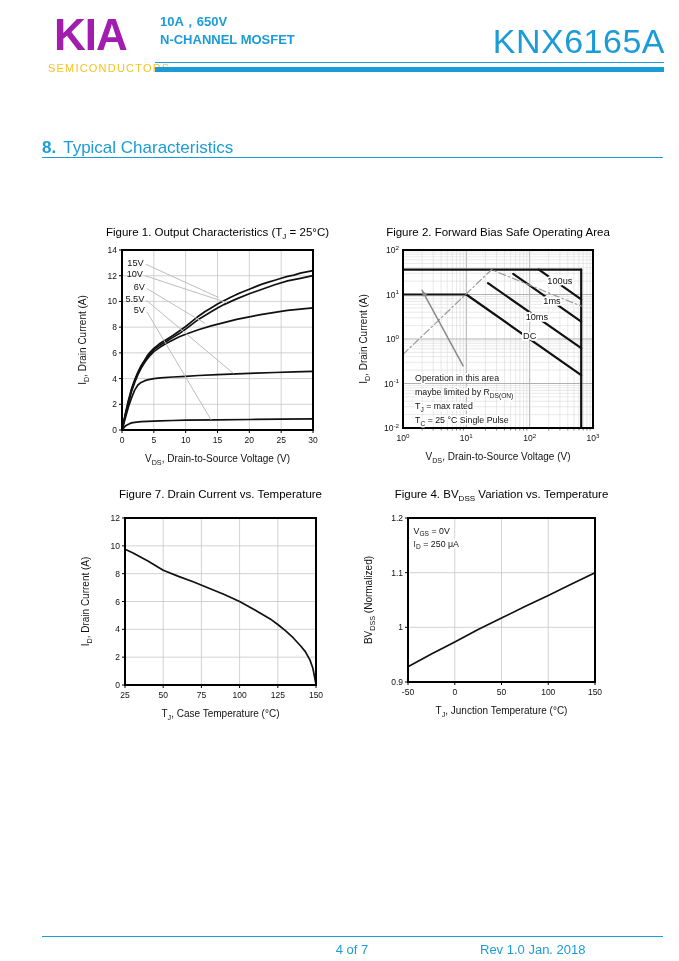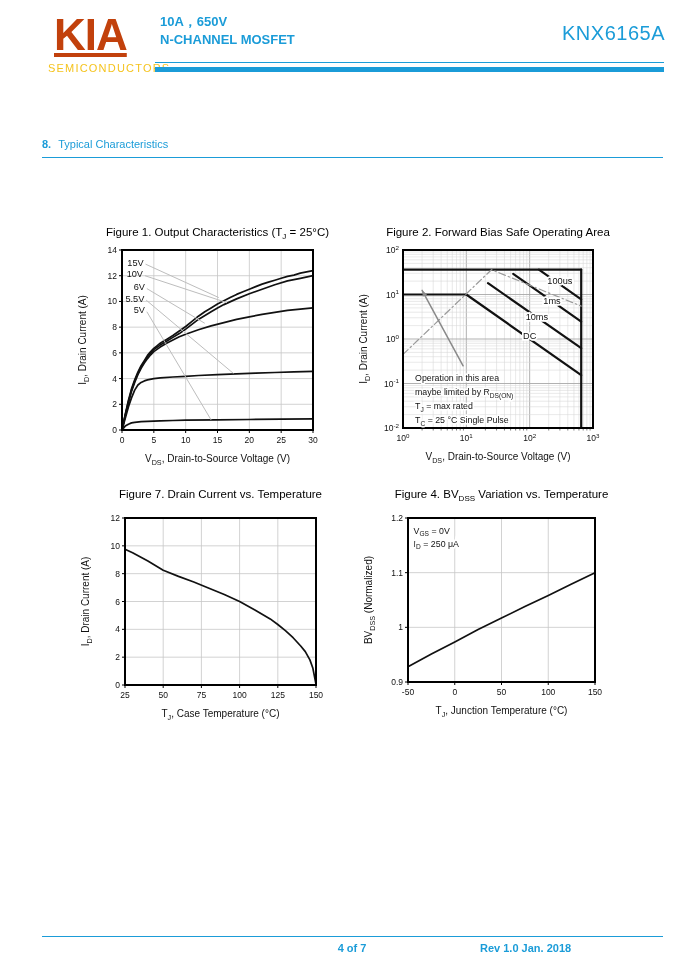--- a/index.html
+++ b/index.html
@@ -3,43 +3,43 @@
 <meta charset="utf-8">
 <style>
   html,body{margin:0;padding:0;background:#e8e8e8;}
   .page{position:relative;width:679px;height:961px;background:#fff;overflow:hidden;
         font-family:"Liberation Sans","DejaVu Sans",sans-serif;}
   .abs{position:absolute;}
   
   .logo{left:54px;top:12px;font-size:44px;font-weight:bold;letter-spacing:-1px;line-height:46px;}
   .logo-sub{left:48px;top:62px;font-size:11px;letter-spacing:1.2px;font-weight:normal;}
   .rating{left:160px;top:13px;font-size:13px;font-weight:bold;line-height:18px;}
-  .part{top:22px;right:14px;font-size:20px;letter-spacing:0.5px;}
+  .part{top:22px;right:14px;font-size:34px;letter-spacing:0.5px;}
   .rule{height:1px;}
   .rule-thick{height:5px;}
   
-  .section-title{left:42px;top:138px;font-size:11px;}
+  .section-title{left:42px;top:138px;font-size:17px;}
   .section-title .num{font-weight:bold;}
   .section-title .txt{margin-left:7px;}
   
   .figure{position:absolute;}
   .fig-title{position:absolute;top:0;text-align:center;white-space:nowrap;
              font-weight:normal;font-size:11.5px;color:#000;}
   .fig-title sub{font-size:0.7em;line-height:0;}
   .figure svg{position:absolute;top:16px;left:0;display:block;}
   .figure.row2 svg{top:18px;}
   
-  .footer-text{font-size:11px;font-weight:bold;}
+  .footer-text{font-size:13px;font-weight:normal;}
 </style>
 </head>
 <body>
 
 <div class="page">
 
-  <div class="abs logo" style="color: #c2410c; text-decoration: underline;">KIA</div>
+  <div class="abs logo" style="color: #a21caf;">KIA</div>
   <div class="abs logo-sub" style="color: rgb(245, 195, 29);">SEMICONDUCTORS</div>
   <div class="abs rating" style="color: rgb(27, 156, 216);">
     <div>10A，650V</div>
     <div>N-CHANNEL MOSFET</div>
   </div>
   <div class="abs part" style="color: rgb(27, 156, 216);">KNX6165A</div>
   <div class="abs rule" style="left: 155px; top: 62px; width: 509px; background: rgb(27, 156, 216);"></div>
   <div class="abs rule-thick" style="left: 155px; top: 67px; width: 509px; background: rgb(27, 156, 216);"></div>
 
   <div class="abs section-title" style="color: rgb(27, 156, 216);">

